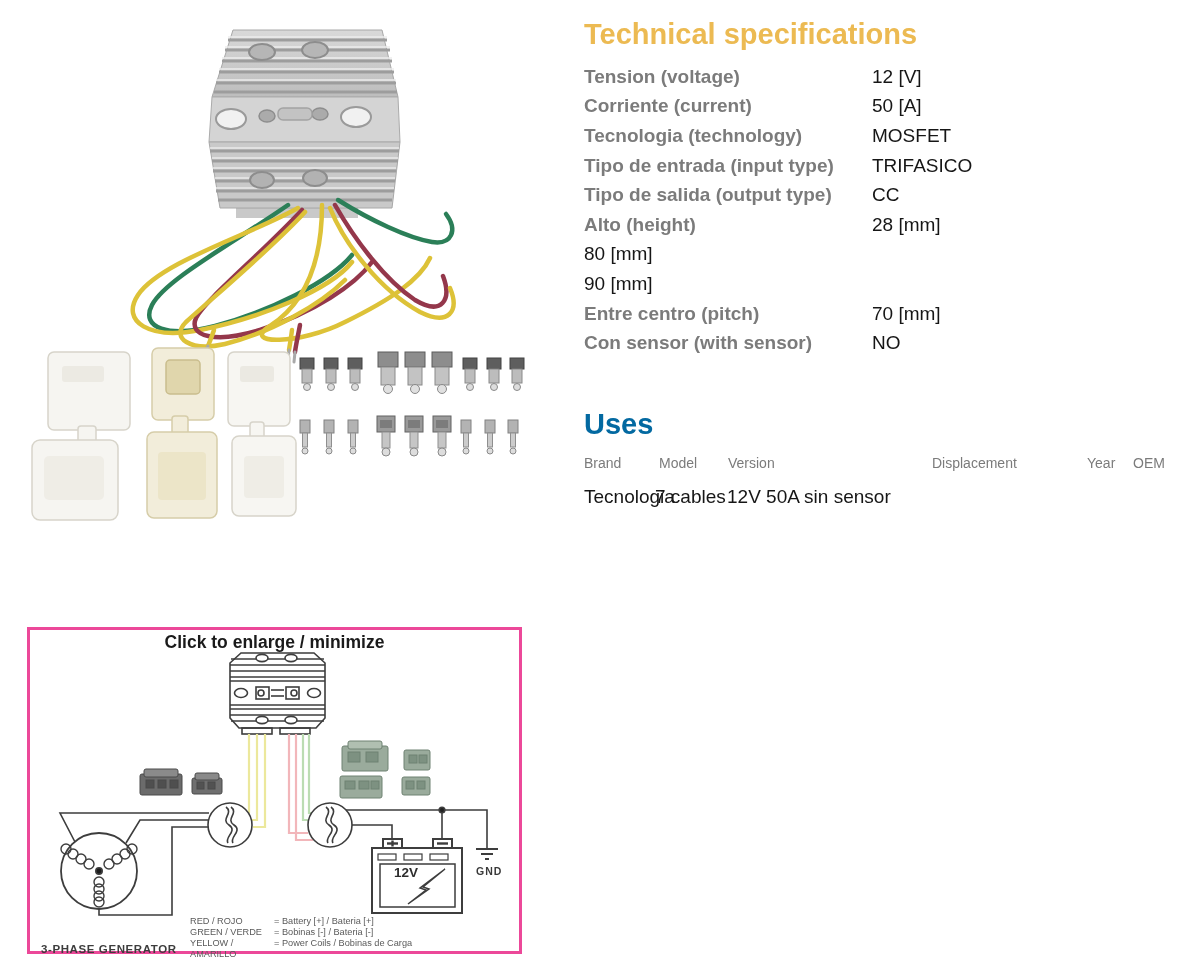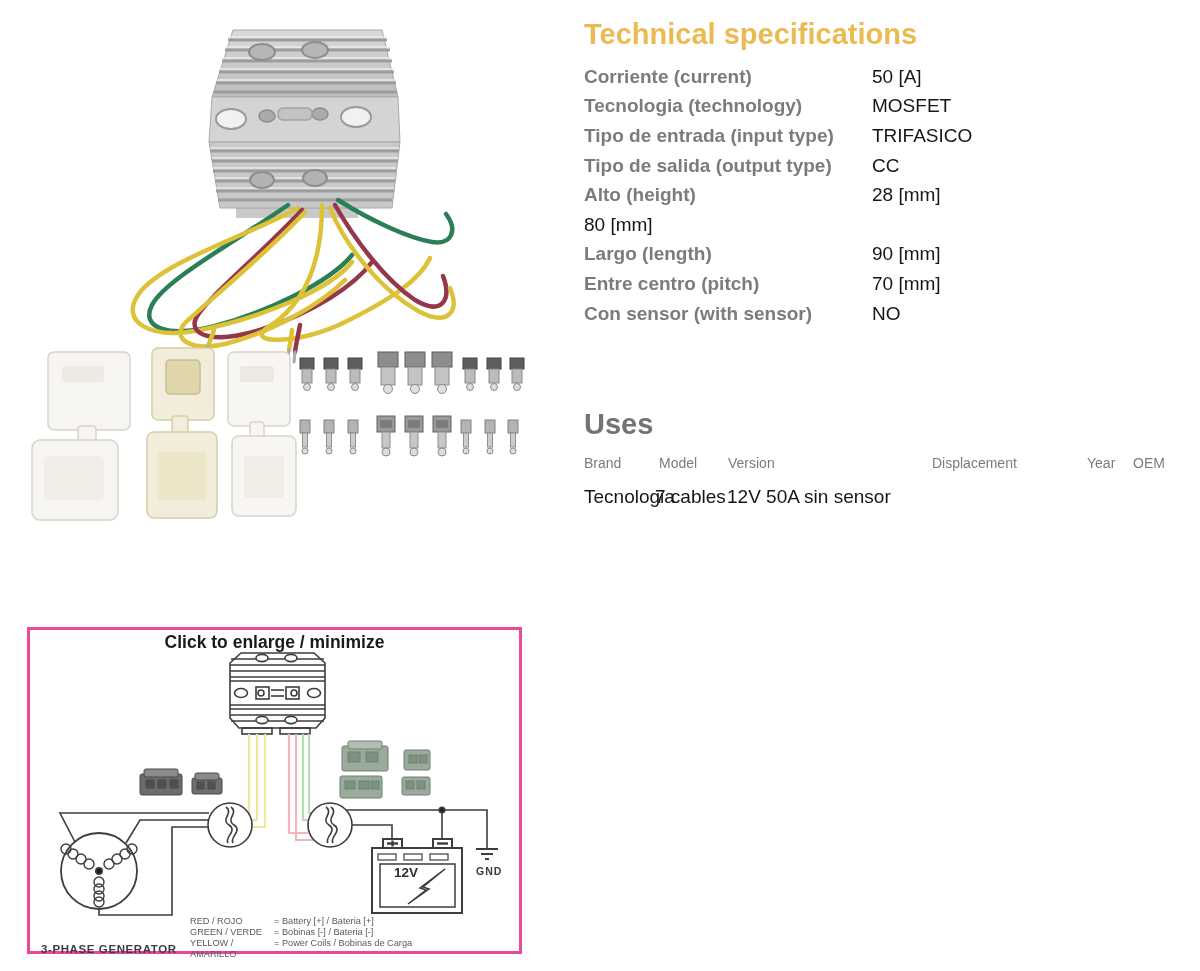--- a/index.html
+++ b/index.html
@@ -14,21 +14,21 @@
     position:absolute;left:584px;top:18px;
     font-size:29px;font-weight:700;color:#ECBA52;letter-spacing:0px;
   }
   .spec-rows{position:absolute;left:584px;top:62px;width:600px;}
   .spec-row{display:flex;height:29.6px;align-items:center;}
   .spec-label{width:288px;font-size:19px;font-weight:700;color:#7b7b7b;}
   .spec-value{font-size:19px;font-weight:400;color:#161616;}
   
   .uses-title{
     position:absolute;left:584px;top:408px;
-    font-size:29px;font-weight:700;color:#737373;
+    font-size:29px;font-weight:700;color:#0369a1;
   }
   .uses-head{position:absolute;top:455px;font-size:14px;font-weight:400;color:#7b7b7b;white-space:nowrap;}
   .uses-cell{position:absolute;top:486px;font-size:19px;font-weight:400;color:#161616;white-space:nowrap;}
   
   .diagram-box{
     position:absolute;left:27px;top:627px;width:489px;height:321px;
     border:3px solid #ec4899;background:#ffffff;cursor:pointer;
   }
   .diagram-title{
     position:absolute;left:0;top:2px;width:100%;text-align:center;
@@ -184,20 +184,24 @@
       <use href="#t-large-m" x="442" y="416"></use>
     <use href="#t-small-m" x="466" y="420"></use>
       <use href="#t-small-m" x="490" y="420"></use>
       <use href="#t-small-m" x="513" y="420"></use>
   </g>
 </svg>
 
 <div class="specs-title">Technical specifications</div>
 <div class="spec-rows">
   <div class="spec-row">
+      <span class="spec-label">Tension (voltage)</span>
+      <span class="spec-value">12 [V]</span>
+    </div>
+  <div class="spec-row">
       <span class="spec-label">Corriente (current)</span>
       <span class="spec-value">50 [A]</span>
     </div>
   <div class="spec-row">
       <span class="spec-label">Tecnologia (technology)</span>
       <span class="spec-value">MOSFET</span>
     </div>
   <div class="spec-row">
       <span class="spec-label">Tipo de entrada (input type)</span>
       <span class="spec-value">TRIFASICO</span>
@@ -207,21 +211,20 @@
       <span class="spec-value">CC</span>
     </div>
   <div class="spec-row">
       <span class="spec-label">Alto (height)</span>
       <span class="spec-value">28 [mm]</span>
     </div>
   <div class="spec-row">
       <span class="spec-value">80 [mm]</span>
     </div>
   <div class="spec-row">
-      <span class="spec-label">Largo (length)</span>
       <span class="spec-value">90 [mm]</span>
     </div>
   <div class="spec-row">
       <span class="spec-label">Entre centro (pitch)</span>
       <span class="spec-value">70 [mm]</span>
     </div>
   <div class="spec-row">
       <span class="spec-label">Con sensor (with sensor)</span>
       <span class="spec-value">NO</span>
     </div>

